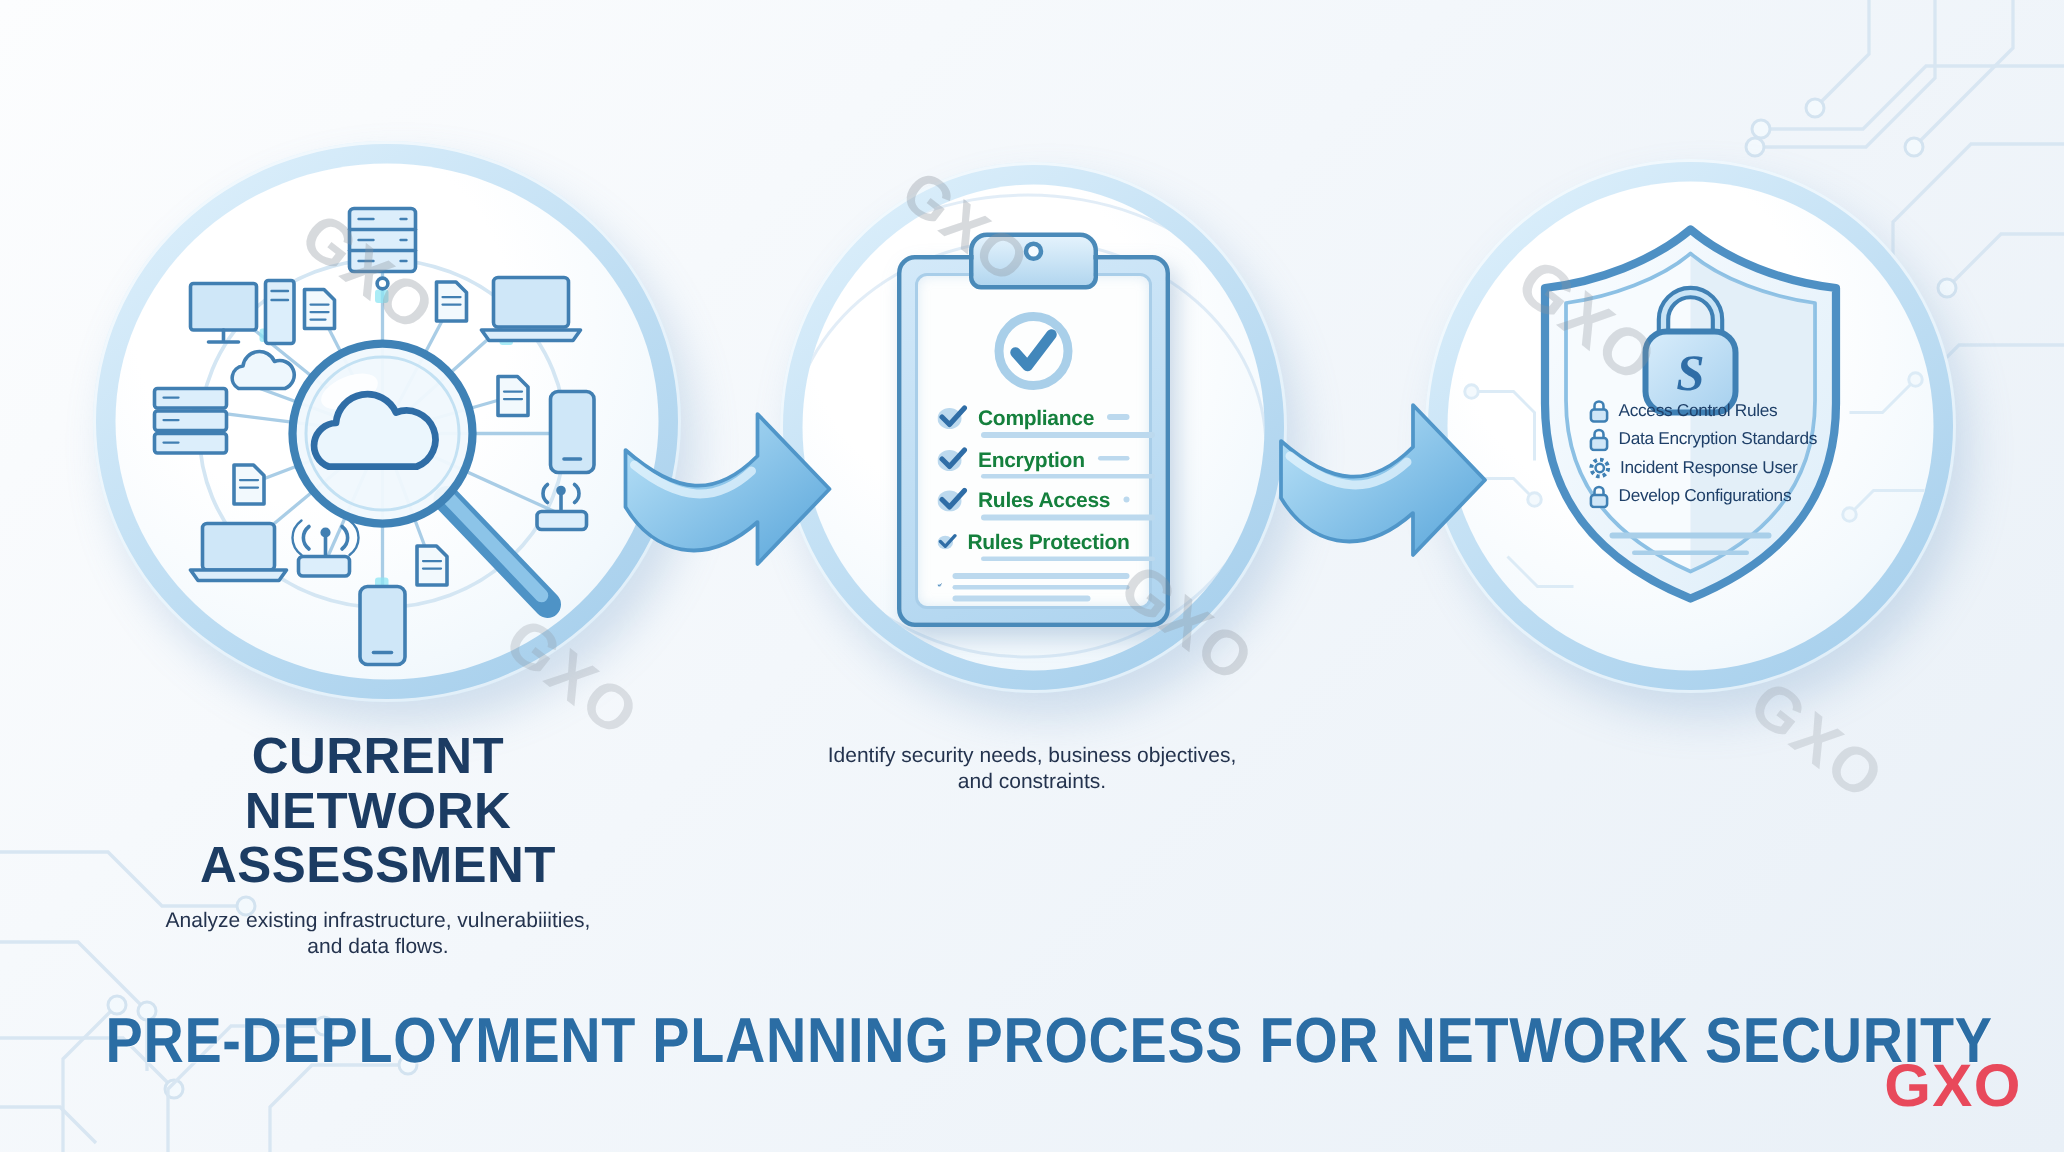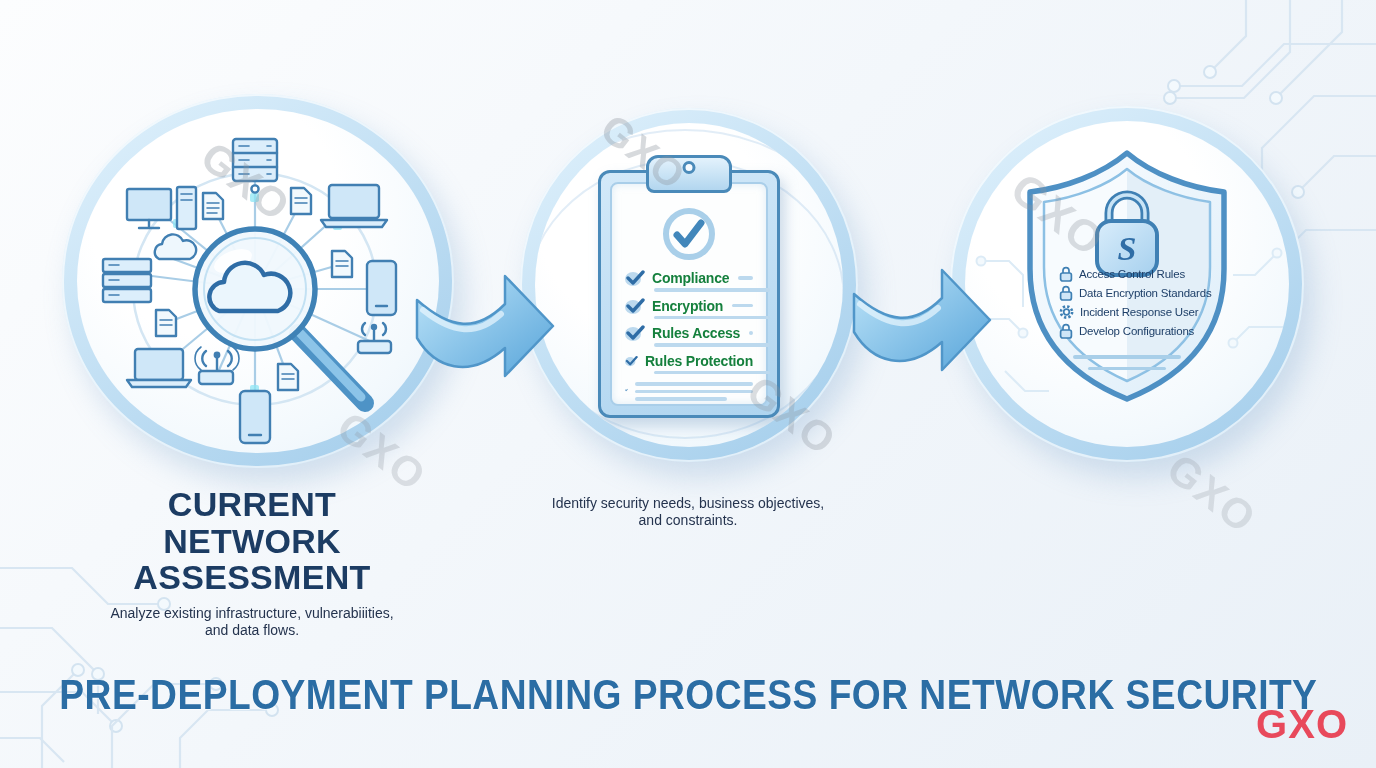--- a/index.html
+++ b/index.html
@@ -72,21 +72,21 @@
 
   
   .stage-text { position:absolute; text-align:center; z-index:6; }
   .stage-heading { font-size:34px; font-weight:800; color:#1c3c63; line-height:1.08; letter-spacing:.3px; }
   .stage-desc { font-size:14px; font-weight:400; color:#24334e; line-height:1.22; margin-top:9px; }
   #stage-text-1 { left:82px;  top:486px; width:340px; }
   #stage-text-2 { left:538px; top:486px; width:300px; }
   #stage-text-3 { left:961px; top:486px; width:330px; }
 
   
-  .footer-title { position:absolute; left:0; top:672px; width:1376px; text-align:center; z-index:6; }
+  .footer-title { position:absolute; left:0; top:672px; width:1376px; text-align:right; z-index:6; }
   .footer-title span { display:inline-block; font-size:40px; font-weight:800; color:#2b6da4;
     letter-spacing:.5px; transform:scaleX(.93) scaleY(1.06); white-space:nowrap;
     text-shadow:0 1px 1px rgba(255,255,255,.8); }
   .brand-logo { position:absolute; right:28px; top:702px; font-size:40px; font-weight:800;
     color:#e8495b; letter-spacing:1px; z-index:7; }
 
   
   .watermark { position:absolute; font-size:42px; font-weight:800; color:#8d949d; opacity:.34;
     transform:rotate(38deg); letter-spacing:2px; z-index:5; pointer-events:none; }
   #wm-1 { left:196px;  top:158px; }

